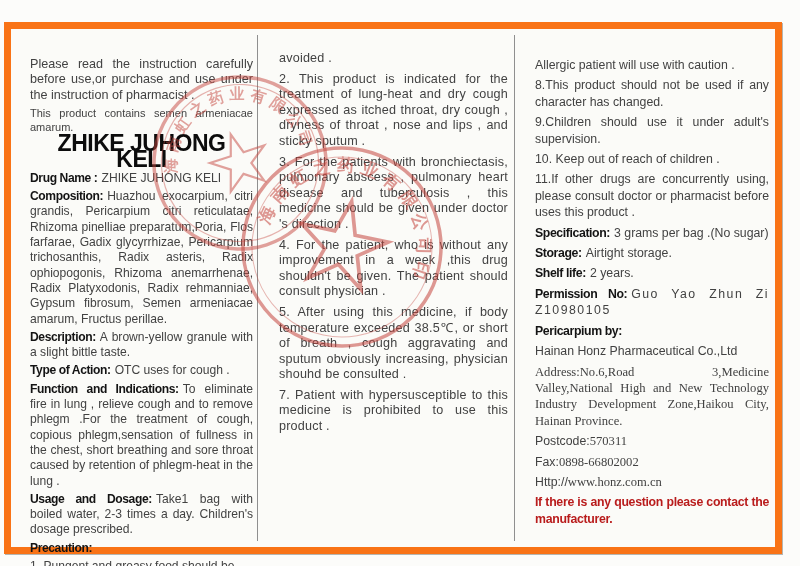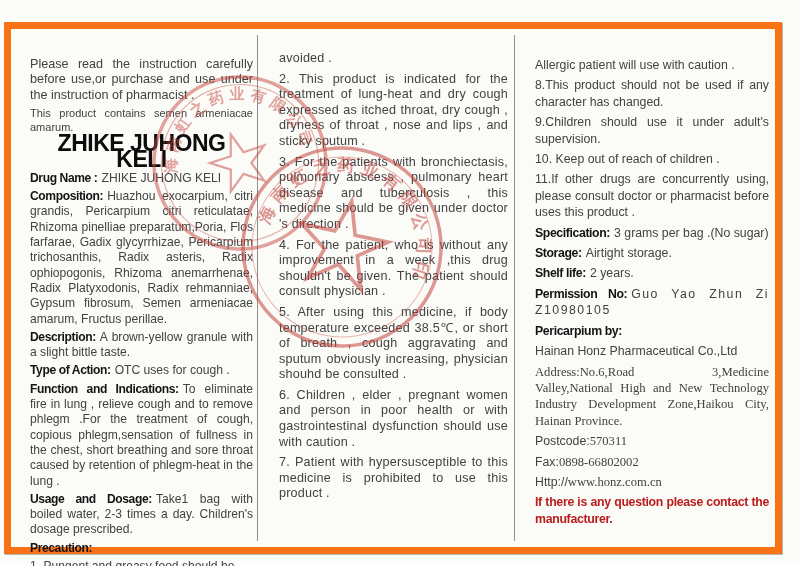--- a/index.html
+++ b/index.html
@@ -52,21 +52,20 @@
     </div>
 
     <div class="divider d1"></div>
 
     <div class="col col2">
       <p>avoided .</p>
       <p>2. This product is indicated for the treatment of lung-heat and dry cough expressed as itched throat, dry cough , dryness of throat , nose and lips , and sticky sputum .</p>
       <p>3. For the patients with bronchiectasis, pulmonary abscess , pulmonary heart disease and tuberculosis , this medicine should be given under doctor 's direction .</p>
       <p>4. For the patient, who is without any improvement in a week ,this drug shouldn't be given. The patient should consult physician .</p>
       <p>5. After using this medicine, if body temperature exceeded 38.5℃, or short of breath , cough aggravating and sputum obviously increasing, physician shouhd be consulted .</p>
-      <p>6. Children , elder , pregnant women and person in poor health or with gastrointestinal dysfunction should use with caution .</p>
       <p>7. Patient with hypersusceptible to this medicine is prohibited to use this product .</p>
     </div>
 
     <div class="divider d2"></div>
 
     <div class="col col3">
       <p>Allergic patient will use with caution .</p>
       <p>8.This product should not be used if any character has changed.</p>
       <p>9.Children should use it under adult's supervision.</p>
       <p>10. Keep out of reach of children .</p>

